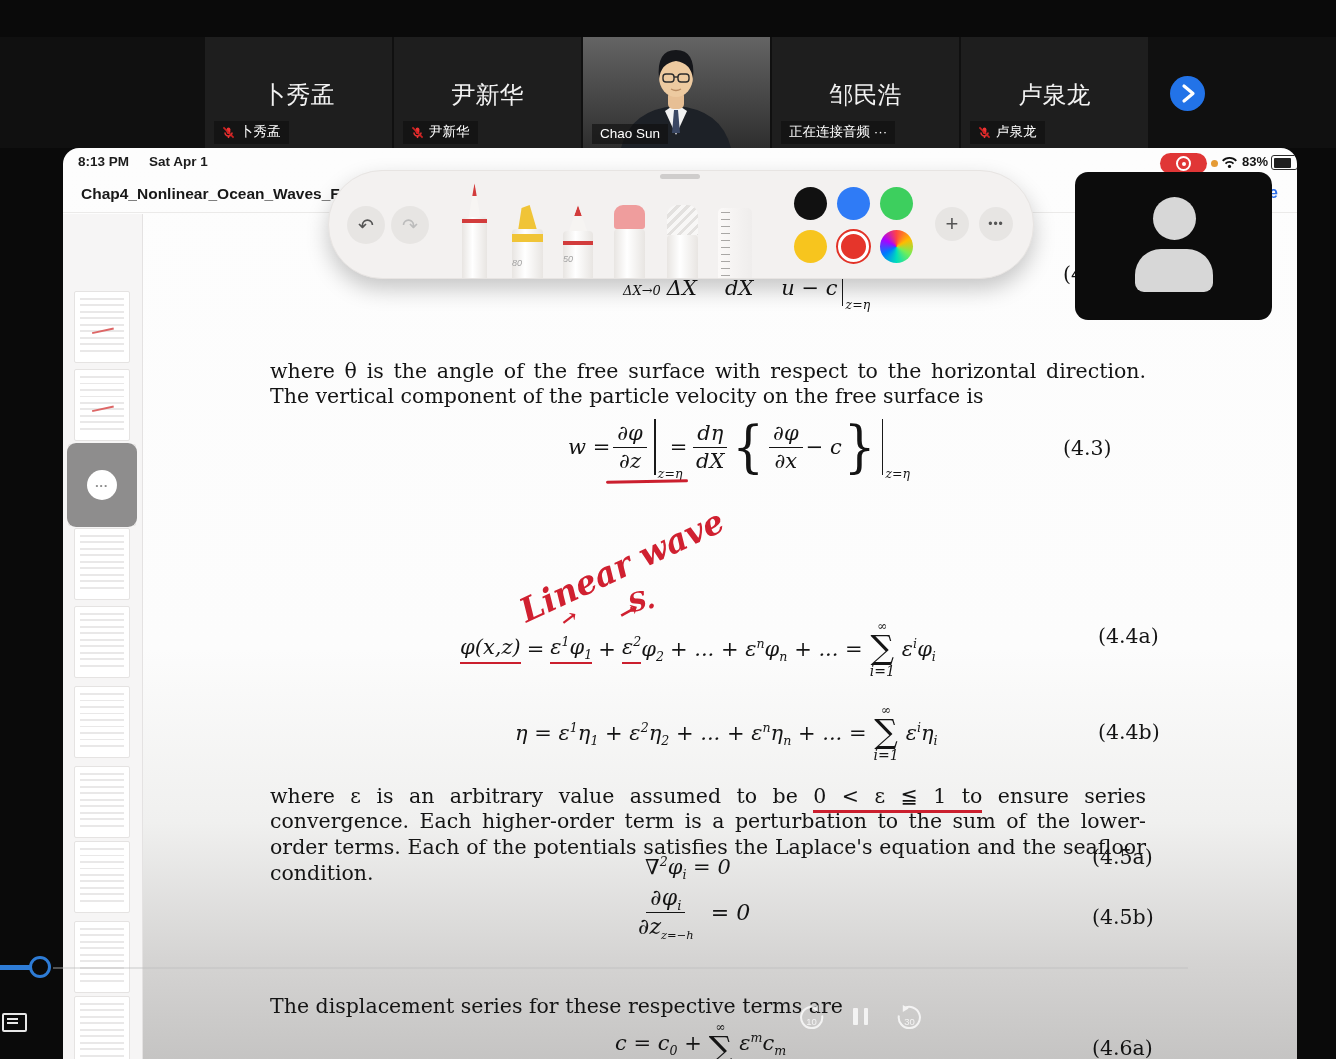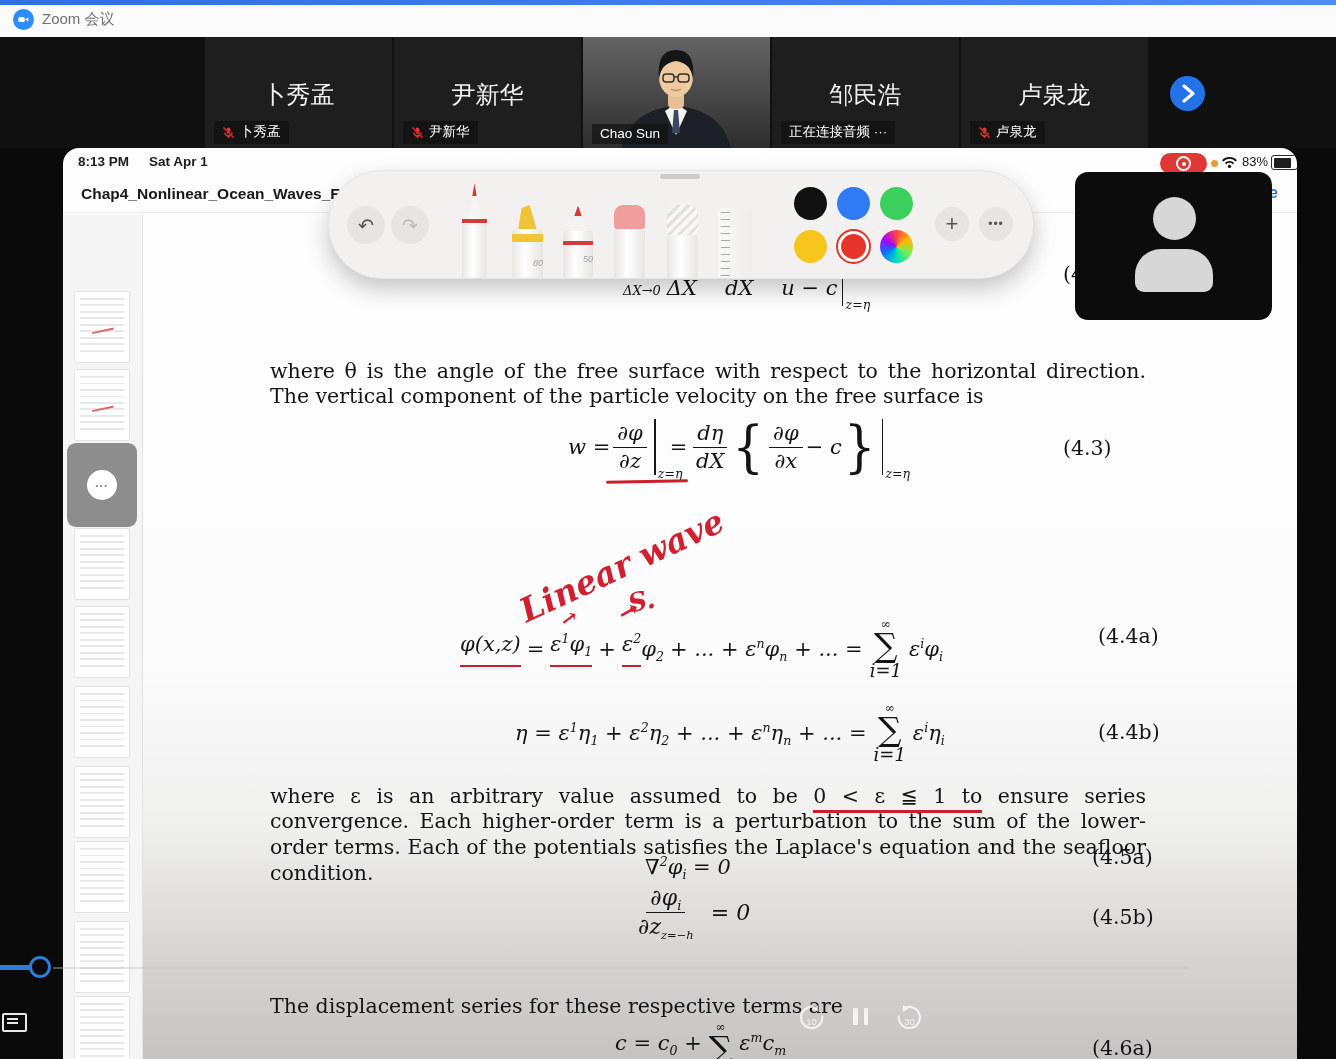--- a/index.html
+++ b/index.html
@@ -27,21 +27,21 @@
         border-radius:16px 16px 0 0;overflow:hidden;color:#141414;
         background:linear-gradient(180deg,#fdfdfd 0%,#fcfcfc 55%,#f0f0ef 74%,#d5d4d3 89%,#c5c4c3 100%);}
   .st-time{position:absolute;left:15px;top:6px;font-size:13.5px;font-weight:bold;color:#1c1c1c;}
   .st-date{position:absolute;left:86px;top:6px;font-size:13.5px;font-weight:bold;color:#1c1c1c;}
   .recpill{position:absolute;left:1097px;top:5px;width:47px;height:21px;border-radius:11px;background:#e03636;
            display:flex;align-items:center;justify-content:center;}
   .recring{width:11px;height:11px;border:2px solid #fff;border-radius:50%;display:flex;align-items:center;justify-content:center;}
   .recdot{width:4px;height:4px;background:#fff;border-radius:50%;}
   .odot{position:absolute;left:1148px;top:12px;width:7px;height:7px;border-radius:50%;background:#e59b35;}
   .wifi{position:absolute;left:1158px;top:7px;}
-  .pct{position:absolute;left:1179px;top:6px;font-size:13px;font-weight:normal;color:#151515;}
+  .pct{position:absolute;left:1179px;top:6px;font-size:13px;font-weight:bold;color:#151515;}
   .batt{position:absolute;left:1208px;top:7px;width:25px;height:13px;border:1.5px solid #2b2b2b;border-radius:3px;}
   .batt-fill{position:absolute;left:1.5px;top:1.5px;bottom:1.5px;width:17px;background:#1f1f1f;border-radius:1px;}
   .doc-title{position:absolute;left:18px;top:37px;font-size:15.5px;font-weight:bold;color:#181818;}
   .tdivider{position:absolute;left:0;top:64px;width:1234px;height:1px;background:#ebeae9;}
   .done-hint{position:absolute;left:1206px;top:36px;font-size:16px;color:#2e6fe8;font-weight:bold;}
   
   .sidebar{position:absolute;left:0;top:66px;bottom:0;width:79px;background:#f6f5f5;border-right:1px solid #e4e2e2;}
   .thumb{position:absolute;left:11px;width:54px;height:70px;background:#fff;border:1px solid #e5e3e2;border-radius:2px;}
   .thumb.sel{left:5px;width:66px;height:80px;}
   .thumb-lines{position:absolute;inset:6px 5px;
@@ -61,24 +61,24 @@
   .frac{display:inline-flex;flex-direction:column;align-items:center;line-height:1.08;margin:0 3px;}
   .frac .fn{padding:0 4px 2px;border-bottom:1.6px solid #141414;}
   .frac .fd{padding-top:2px;}
   .evbar{position:relative;display:inline-block;width:1.8px;height:56px;background:#1a1a1a;margin-left:4px;}
   .evbar .evsub{position:absolute;left:4px;bottom:-6px;font-size:12.5px;font-style:italic;white-space:nowrap;}
   .evbar.sm{height:30px;}
   .brace{font-size:50px;font-weight:200;transform:scaleY(1.12);padding:0 2px;line-height:1;}
   .sum{display:inline-flex;flex-direction:column;align-items:center;margin:0 7px;line-height:1;}
   .sum .st{font-size:12px;}
   .sum .ss{font-size:33px;line-height:.95;}
-  .sum .sb{font-size:18px;font-style:italic;}
+  .sum .sb{font-size:14px;font-style:italic;}
   .eqlab{position:absolute;font-size:20.5px;color:#141414;}
   .gap28{margin-left:28px;} .gap14{margin-left:14px;} .gap6{margin-left:6px;text-align:right;}
-  .ru{border-bottom:2.6px solid #cb1f2e;padding-bottom:9px;}
+  .ru{border-bottom:2.6px solid #cb1f2e;padding-bottom:3px;}
   .rund{border-bottom:3px solid #cb1f2e;padding-bottom:2px;}
   .uwrap{position:relative;display:inline-flex;align-items:center;}
   .redline{position:absolute;left:-4px;bottom:-8px;width:82px;height:3.2px;background:#cb1f2e;
            border-radius:2px;transform:rotate(-1deg);}
   .limsub{font-size:13px;font-style:italic;position:relative;}
   
   .ink{position:absolute;color:#d02030;font-family:"DejaVu Serif","DejaVu Sans",serif;
        font-style:italic;font-weight:bold;white-space:nowrap;}
   
   .pb{position:absolute;opacity:.78;}
@@ -90,21 +90,21 @@
         background:#f3f1f0;border:1px solid #e7e4e2;overflow:hidden;
         box-shadow:0 10px 22px rgba(0,0,0,.22);}
   .handle{position:absolute;left:331px;top:3px;width:40px;height:5px;border-radius:2.5px;background:#cfcdcc;}
   .cbtn{position:absolute;width:38px;height:38px;border-radius:50%;background:#e7e5e3;display:flex;
         align-items:center;justify-content:center;font-size:19px;color:#555;}
   .cbtn.dis{color:#bcbcbc;}
   .tool{position:absolute;display:flex;flex-direction:column;align-items:center;}
   .p1tip{width:24px;height:34px;background:#f7f5f3;clip-path:polygon(50% 0,74% 100%,26% 100%);position:relative;}
   .p1pt{position:absolute;left:8.5px;top:0;width:7px;height:13px;background:#d23c3c;clip-path:polygon(50% 0,100% 100%,0 100%);}
   .pbody{width:100%;flex:1;background:linear-gradient(90deg,#e8e5e2,#ffffff 42%,#e8e5e2);
-         border-radius:4px 4px 0 0;display:flex;flex-direction:column;align-items:flex-end;font-style:italic;}
+         border-radius:4px 4px 0 0;display:flex;flex-direction:column;align-items:flex-start;font-style:italic;}
   .band{width:100%;height:3.5px;}
   .toollbl{font-size:9px;color:#a3a3a3;}
   .hltip{width:27px;height:24px;background:#f0c437;clip-path:polygon(16% 100%,28% 12%,58% 0,84% 100%);}
   .pctip{width:26px;height:26px;background:#f6f4f2;clip-path:polygon(50% 0,85% 100%,15% 100%);position:relative;}
   .pcpt{position:absolute;left:9px;top:0;width:8px;height:11px;background:#d23c3c;clip-path:polygon(50% 0,100% 100%,0 100%);}
   .craycap{width:31px;height:24px;background:#ef9d9d;border-radius:9px 9px 3px 3px;}
   .erastop{width:31px;height:30px;border-radius:10px 10px 0 0;
            background:repeating-linear-gradient(135deg,#e3e1df 0 3px,#f8f7f6 3px 7px);}
   .ruler{background:linear-gradient(90deg,#fbf9f8,#efedec);border-radius:5px 5px 0 0;position:relative;}
   .ruler .ticks{position:absolute;left:3px;top:4px;width:9px;bottom:0;
@@ -124,30 +124,20 @@
   .seekhandle{position:absolute;left:29px;top:956px;width:16px;height:16px;border:3.5px solid #2e7cd6;
               border-radius:50%;background:#0a0a0a;z-index:56;}
   .panelicon{position:absolute;left:2px;top:1013px;width:21px;height:15px;border:2px solid #e8e8e8;border-radius:2px;z-index:56;}
   .panelicon i{position:absolute;left:3px;width:11px;height:1.6px;background:#e8e8e8;}
 </style>
 </head>
 <body>
 
 <div id="screen">
 
-  <div class="titlebar">
-    <span class="topline"></span>
-    <span class="zlogo">
-      <svg width="13" height="13" viewBox="0 0 20 20">
-          <rect x="2" y="6" width="10" height="8" rx="2.5" fill="#fff"></rect>
-          <path d="M13 9.6 L17.5 7 V13 L13 10.4 Z" fill="#fff"></path>
-        </svg>
-    </span>
-    <span class="ztitle">Zoom 会议</span>
-  </div>
 
   <div class="strip">
     <div class="tile" style="left:205px">
       <div class="tname">卜秀孟</div>
       <div class="tlabel">
         <svg width="13" height="13" viewBox="0 0 14 14">
             <rect x="5" y="1.5" width="4" height="7" rx="2" fill="#e33"></rect>
             <path d="M3.2 7 a3.8 3.8 0 0 0 7.6 0" stroke="#e33" stroke-width="1.6" fill="none"></path>
             <line x1="7" y1="10.8" x2="7" y2="13" stroke="#e33" stroke-width="1.6"></line>
             <line x1="1.5" y1="1.5" x2="12.5" y2="12.5" stroke="#c22" stroke-width="1.8"></line>

